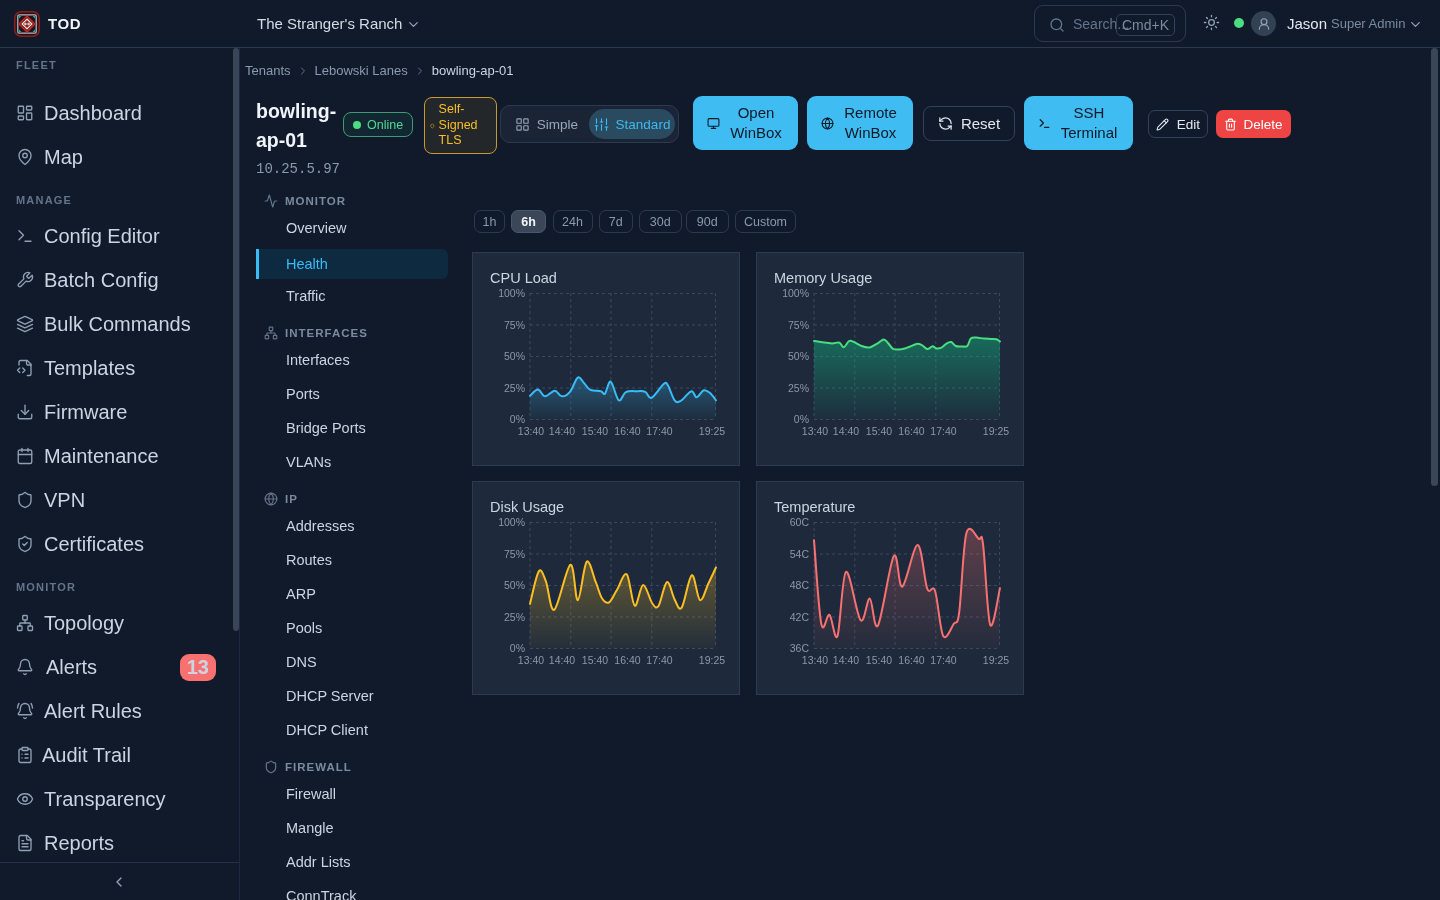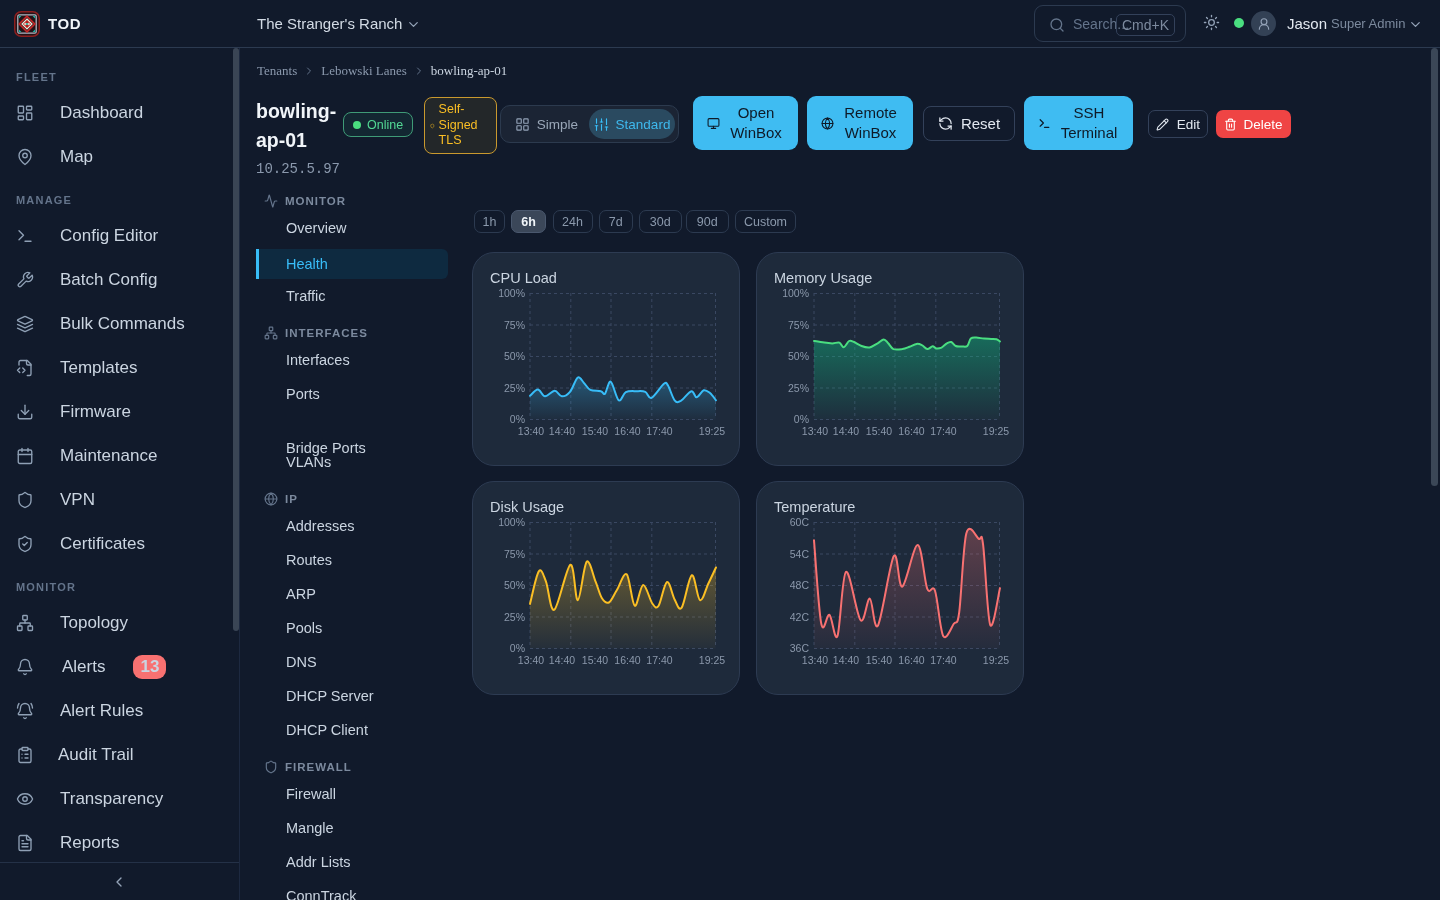--- a/index.html
+++ b/index.html
@@ -5,21 +5,21 @@
 html,body { width:1440px; height:900px; overflow:hidden; background:#111a2b;
   font-family:"Liberation Sans",sans-serif; position:relative; -webkit-font-smoothing:antialiased; }
 .abs { position:absolute; }
 
 #sidebar { position:absolute; left:0; top:0; width:240px; height:900px; background:#111a2b; }
 #logo-row { position:absolute; left:0; top:0; width:240px; height:48px; border-bottom:1px solid #2c3a50; }
 #logo-row svg { position:absolute; left:14px; top:11px; }
 #logo-row .t { position:absolute; left:48px; top:15px; font-size:15px; font-weight:bold; color:#f1f5f9; letter-spacing:0.6px; }
 .slabel { position:absolute; left:16px; font-size:11px; font-weight:bold; color:#64748b; letter-spacing:1.2px; }
 .sitem { position:absolute; left:16px; width:200px; height:36px; display:flex; align-items:center; gap:10px; }
-.sitem span { font-size:17px; color:#cbd5e1;margin-left:16px; }
+.sitem span { font-size:20px; color:#cbd5e1; }
 .sitem svg { flex:0 0 auto; }
 .sbadge { margin-left:auto; background:#f87171; color:#fff; font-size:11px; font-weight:bold;
   border-radius:9px; padding:2px 7px; }
 #side-bottom { position:absolute; left:0; top:862px; width:240px; height:38px; border-top:1px solid #243147; }
 #side-bottom svg { position:absolute; left:111px; top:11px; }
 #sidescroll { position:absolute; left:233px; top:48px; width:6px; height:583px; background:#3a4555; border-radius:3px; }
 #sideborder { position:absolute; left:239px; top:48px; width:1px; height:852px; background:#1d2940; }
 
 #topbar { position:absolute; left:240px; top:0; width:1200px; height:48px; border-bottom:1px solid #2c3a50; }
 #tenant { position:absolute; left:17px; top:15px; font-size:15px; color:#d3dbe5; }
@@ -30,21 +30,21 @@
 #searchbox svg { position:absolute; left:14px; top:11px; }
 #cmdk { position:absolute; right:10px; top:8px; border:1px solid #33415a; color:#7c8a9e; font-size:14px;
   padding:2px 5px; border-radius:5px; }
 .dot { position:absolute; left:994px; top:18px; width:10px; height:10px; border-radius:50%; background:#4ade80; }
 #avatar { position:absolute; left:1011px; top:11px; width:25px; height:25px; border-radius:50%; background:#334155;
   display:flex; align-items:center; justify-content:center; }
 #uname { position:absolute; left:1047px; top:15px; font-size:15px; color:#e2e8f0; }
 #urole { position:absolute; left:1091px; top:16px; font-size:13px; color:#7c8a9e; }
 
 #main { position:absolute; left:240px; top:48px; width:1200px; height:852px; }
-#crumbs { position:absolute; left:17px; top:15px; font-size:13px; color:#8b99ad; display:flex; align-items:center; gap:6px;font-family:Liberation Serif, serif; }
+#crumbs { position:absolute; left:5px; top:15px; font-size:13px; color:#8b99ad; display:flex; align-items:center; gap:6px; }
 #crumbs .last { color:#cbd5e1; }
 #title { position:absolute; left:16px; top:49px; width:100px; font-size:19.5px; font-weight:bold; color:#f1f5f9; line-height:29px; }
 #ip { position:absolute; left:16px; top:113px; font-size:14px; color:#8b99ad; font-family:"Liberation Mono",monospace; }
 .badge-online { position:absolute; left:103px; top:64px; height:25px; border:1px solid #3f9b77; border-radius:8px;
   background:rgba(52,211,153,0.07); color:#52d794; font-size:12.5px; display:flex; align-items:center; gap:6px; padding:0 9px; }
 .badge-online i { width:8px; height:8px; border-radius:50%; background:#4ade80; }
 .badge-tls { position:absolute; left:184px; top:49px; width:73px; height:57px; border:1.5px solid #c9992e; border-radius:8px;
   background:rgba(250,204,21,0.08); color:#fbbf24; font-size:12.5px; line-height:15.5px; display:flex; align-items:center; padding:0 5px; gap:4px; }
 #seg { position:absolute; left:260px; top:57px; width:179px; height:38px; background:#1b2434; border:1px solid #2c3a4e;
   border-radius:10px; display:flex; align-items:center; padding:3px; }
@@ -66,41 +66,41 @@
   color:#7c8a9e; letter-spacing:1px; }
 .nitem { position:absolute; left:46px; font-size:14.5px; color:#cbd5e1; }
 .nactive { position:absolute; left:16px; width:192px; height:30px; background:#0e2a40; border-left:3px solid #38bdf8;
   border-radius:0 6px 6px 0; display:flex; align-items:center; }
 .nactive span { margin-left:27px; font-size:14.5px; color:#38bdf8; }
 
 .pill { position:absolute; top:162px; height:23px; border:1px solid #2c3a50; border-radius:7px; color:#8b99ac;
   font-size:12.5px; display:flex; align-items:center; justify-content:center; }
 .pill.active { background:#3b4759; border-color:#4a586e; color:#f1f5f9; font-weight:bold; }
 
-.card { position:absolute; width:268px; height:214px; background:#1e2a3b; border:1px solid #2d3b52; border-radius:22px; }
+.card { position:absolute; width:268px; height:214px; background:#1e2a3b; border:1px solid #2d3b52; border-radius:0; }
 .ct { fill:#cbd5e1; font-size:14.5px; font-family:"Liberation Sans",sans-serif; }
 .al { fill:#8b98ab; font-size:10.5px; font-family:"Liberation Sans",sans-serif; }
 .gl { stroke:#3a4862; stroke-width:1; stroke-dasharray:3 3; fill:none; }
 #mainscroll { position:absolute; left:1431px; top:48px; width:7px; height:438px; background:#3b4757; border-radius:4px; }
 </style></head>
 <body>
 <div id="sidebar">
   <div id="logo-row">
       <svg width="26" height="26" viewBox="0 0 26 26">
 <rect x="0.75" y="0.75" width="24.5" height="24.5" rx="6.5" fill="#241318" stroke="#8c1f1f" stroke-width="1.5"></rect>
 <rect x="3.8" y="3.8" width="18.4" height="18.4" rx="1.5" fill="none" stroke="#aeb8c2" stroke-width="1.3"></rect>
 <path d="M5 5h2.4L5 7.4zM21 5v2.4L18.6 5zM21 21h-2.4l2.4-2.4zM5 21v-2.4L7.4 21z" fill="#14b8a6"></path>
 <path d="M13 5.2 20.8 13 13 20.8 5.2 13Z" fill="none" stroke="#c62828" stroke-width="1.6"></path>
 <path d="M13 8 18 13 13 18 8 13Z" fill="#b91c1c" stroke="#ece7da" stroke-width="1.2"></path>
 <path d="M9.6 13l2.2-1.5v3zM16.4 13l-2.2-1.5v3z" fill="#f4efe4"></path>
 <rect x="12.1" y="12.1" width="1.8" height="1.8" fill="#2dd4bf"></rect>
 </svg>
       <span class="t">TOD</span>
     </div>
-  <div class="slabel" style="top:71px;text-align:right;">FLEET</div>
+  <div class="slabel" style="top:59px;text-align:right;">FLEET</div>
     <div class="sitem" style="top:95px;">
       <svg style="" width="18" height="18" viewBox="0 0 24 24" fill="none" stroke="#8fa0b5" stroke-width="1.8" stroke-linecap="round" stroke-linejoin="round">
         <rect x="3" y="3" width="7" height="9" rx="1"></rect>
         <rect x="14" y="3" width="7" height="5" rx="1"></rect>
         <rect x="14" y="12" width="7" height="9" rx="1"></rect>
         <rect x="3" y="16" width="7" height="5" rx="1"></rect>
       </svg>
       <span>Dashboard</span>
     </div>
     <div class="sitem" style="top:139px;">
@@ -369,21 +369,21 @@
           <rect x="16" y="16" width="6" height="6" rx="1"></rect>
           <rect x="2" y="16" width="6" height="6" rx="1"></rect>
           <rect x="9" y="2" width="6" height="6" rx="1"></rect>
           <path d="M5 16v-3a1 1 0 0 1 1-1h12a1 1 0 0 1 1 1v3"></path>
           <path d="M12 12V8"></path>
         </svg>
         <span>INTERFACES</span>
       </div>
       <div class="nitem" style="top:304px;">Interfaces</div>
       <div class="nitem" style="top:338px;">Ports</div>
-      <div class="nitem" style="top:392px;">Bridge Ports</div>
+      <div class="nitem" style="top:372px;">Bridge Ports</div>
       <div class="nitem" style="top:406px;">VLANs</div>
       <div class="nhead" style="top:444px;">
         <svg style="" width="14" height="14" viewBox="0 0 24 24" fill="none" stroke="#64748b" stroke-width="2" stroke-linecap="round" stroke-linejoin="round">
           <circle cx="12" cy="12" r="10"></circle>
           <path d="M12 2a14.5 14.5 0 0 0 0 20 14.5 14.5 0 0 0 0-20"></path>
           <path d="M2 12h20"></path>
         </svg>
         <span>IP</span>
       </div>
       <div class="nitem" style="top:470px;">Addresses</div>

